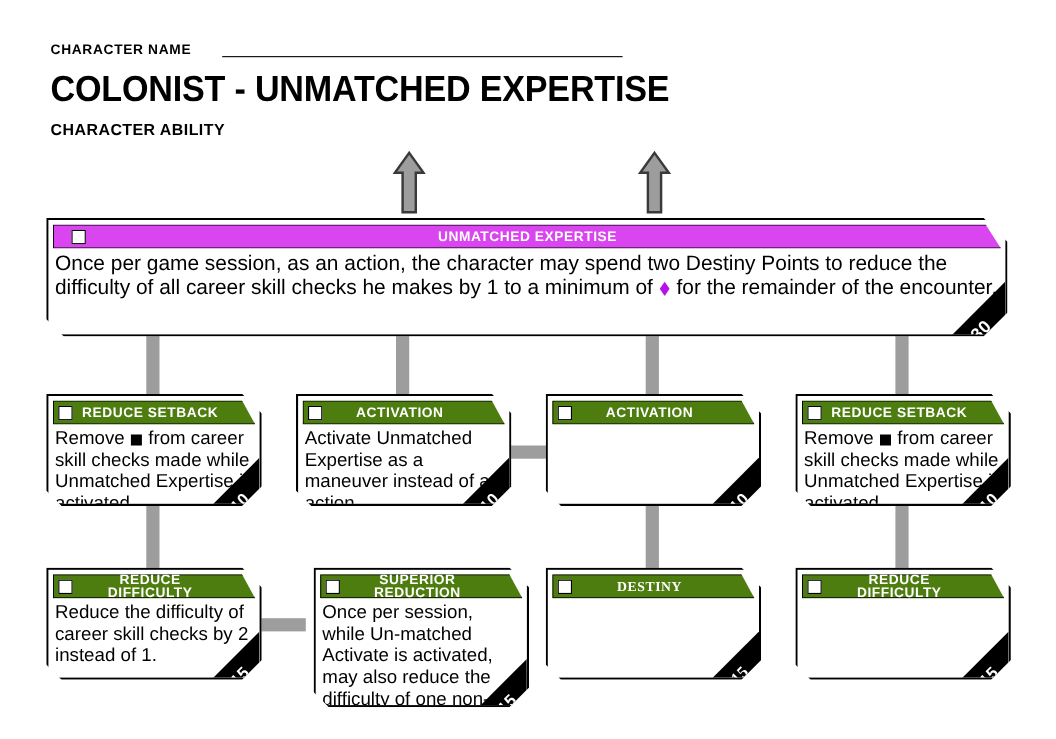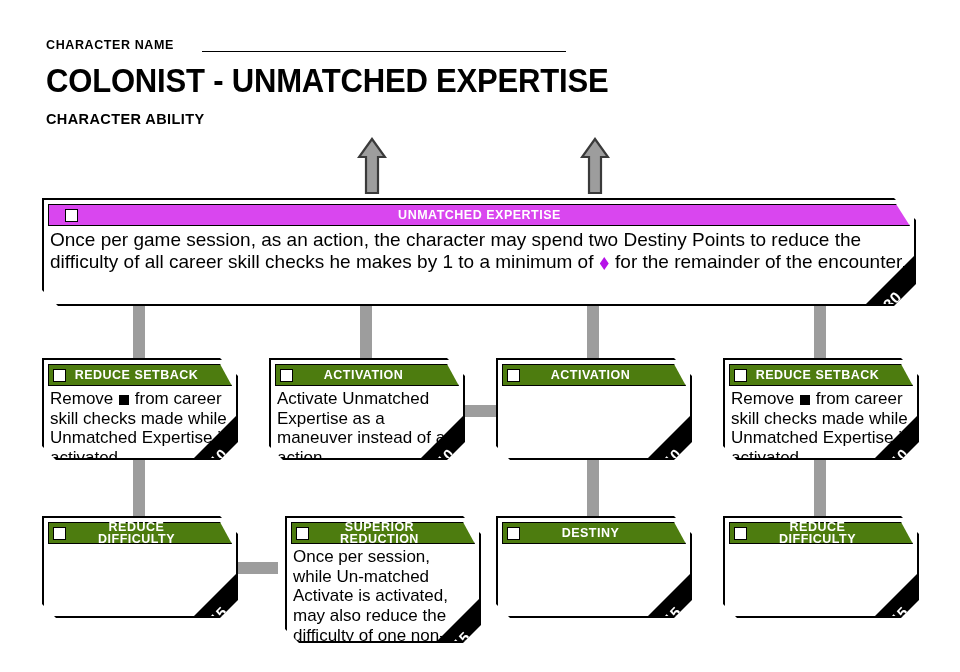--- a/index.html
+++ b/index.html
@@ -270,40 +270,41 @@
       </div>
     </div>
   </div>
 
   <div class="card small" style="left:42px; top:516px; width:196px; height:102px;">
     <div class="card-inner">
       <div class="card-hdr">
         <div class="chk"></div>
         <div class="card-title">REDUCE DIFFICULTY</div>
       </div>
+      <div class="card-body">Reduce the difficulty of career skill checks by 2 instead of 1.</div>
       <div class="cost">
         <span>15</span>
       </div>
     </div>
   </div>
 
   <div class="card small" style="left:269px; top:516px; width:196px; height:127px;margin-left:16px;">
     <div class="card-inner">
       <div class="card-hdr">
         <div class="chk"></div>
         <div class="card-title">SUPERIOR REDUCTION</div>
       </div>
       <div class="card-body">Once per session, while Un-matched Activate is activated, may also reduce the difficulty of one non-career skill.</div>
       <div class="cost">
         <span>15</span>
       </div>
     </div>
   </div>
 
-  <div class="card small" style="left:496px; top:516px; width:196px; height:102px;">
+  <div class="card small" style="left:496px; top:516px; width:196px; height:102px;font-family:Liberation Serif, serif;">
     <div class="card-inner">
       <div class="card-hdr">
         <div class="chk"></div>
         <div class="card-title">DESTINY</div>
       </div>
       <div class="cost">
         <span>15</span>
       </div>
     </div>
   </div>

